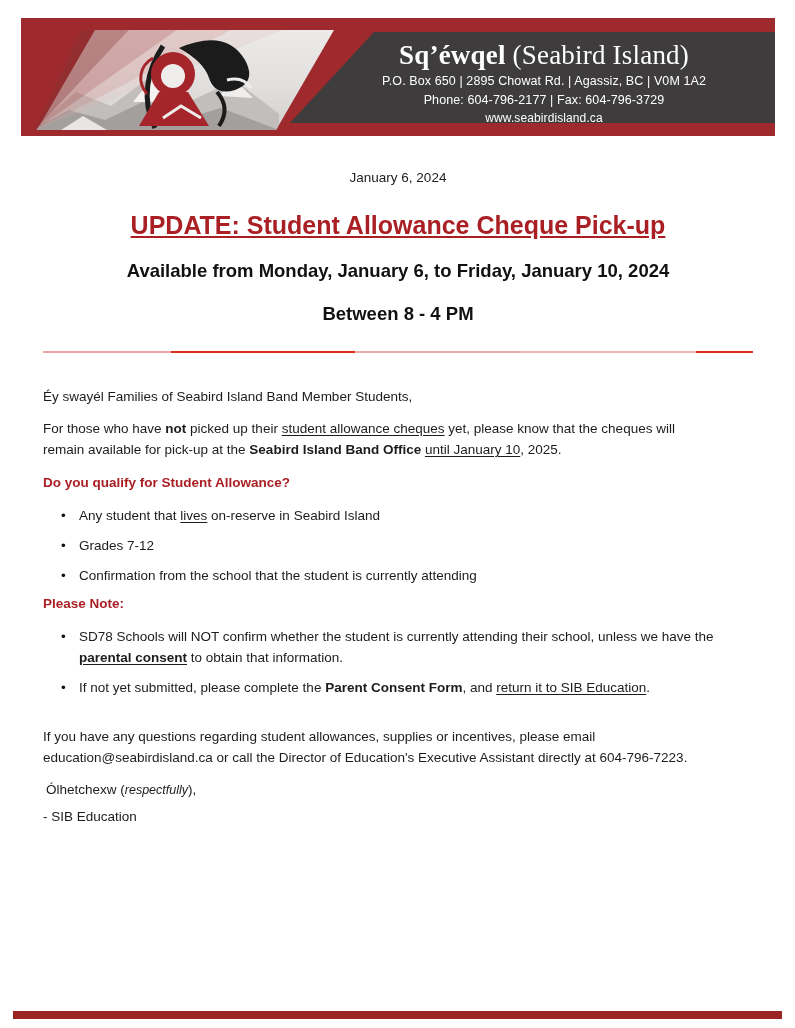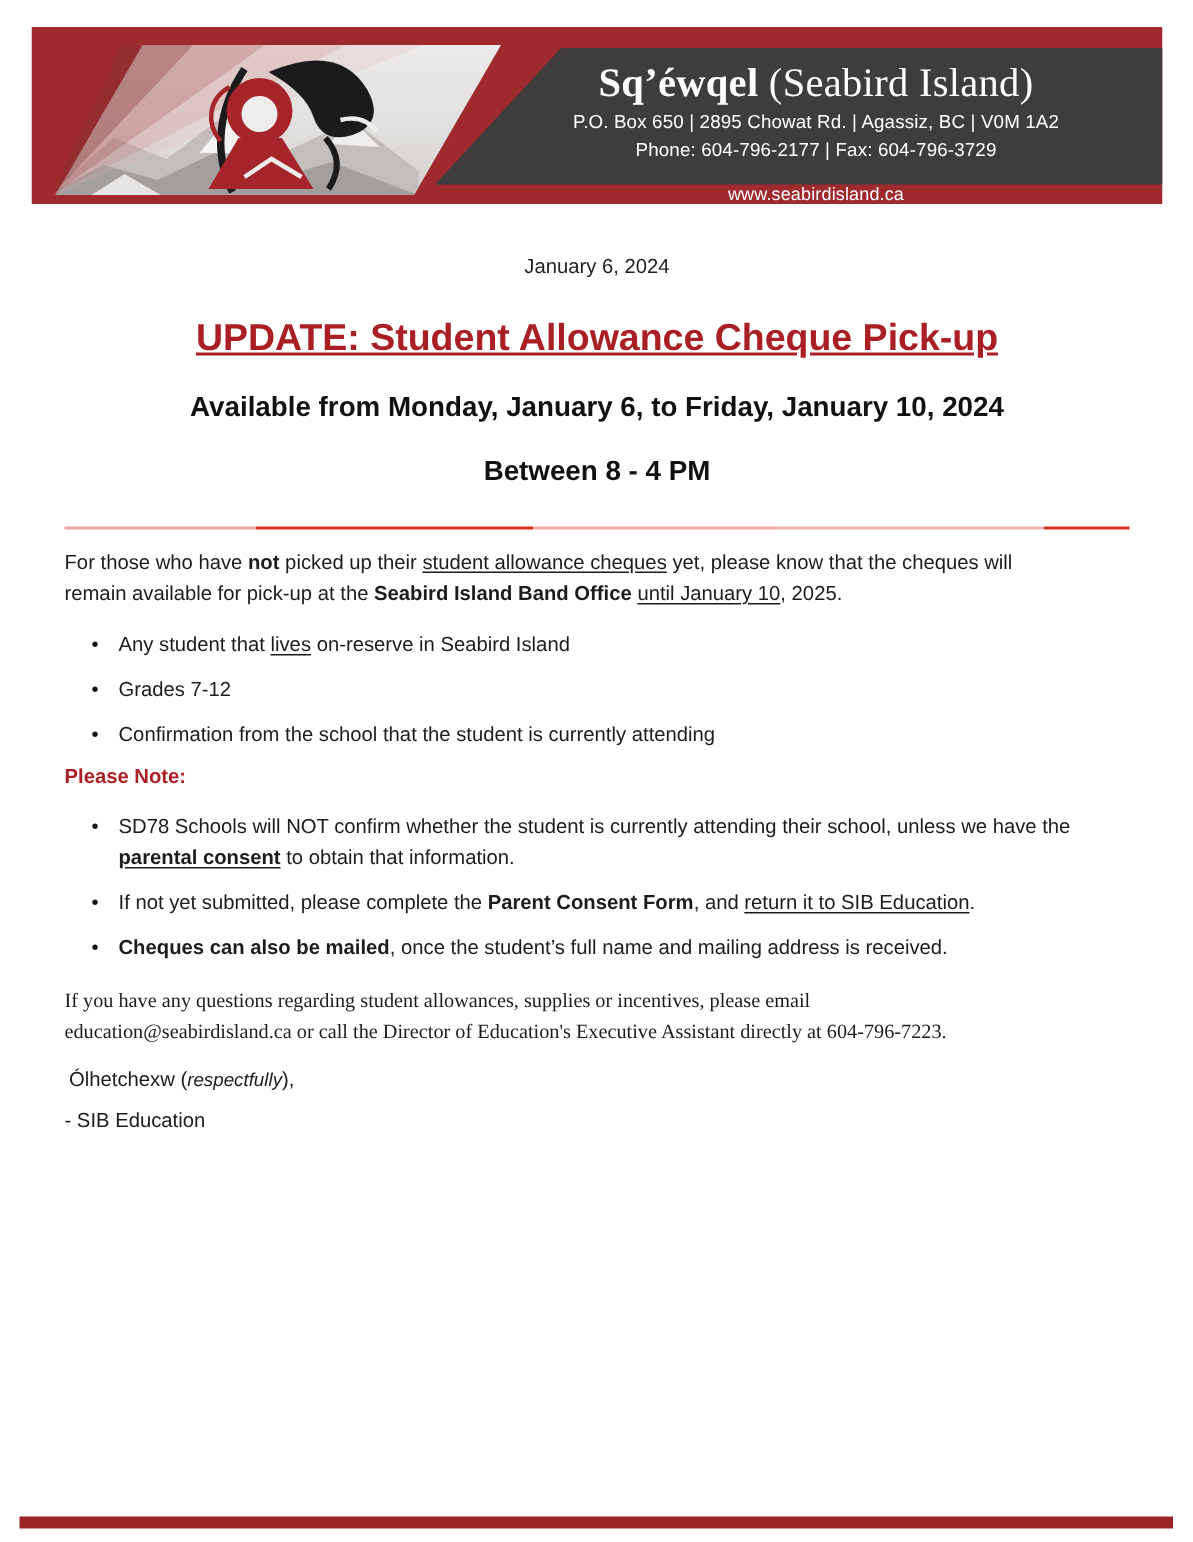--- a/index.html
+++ b/index.html
@@ -14,21 +14,21 @@
   body{font-family:"Liberation Sans",sans-serif;color:var(--ink);}
   .page{position:relative;width:795px;height:1028px;background:#fff;overflow:hidden;}
 
   
   .banner{position:absolute;left:21px;top:18px;width:642px;height:118px;}
   .banner svg{display:block;}
   .banner-text{position:absolute;left:292px;top:24px;width:462px;text-align:center;color:#fff;line-height:1;}
   .org-name{font-family:"Liberation Serif",serif;font-size:27px;letter-spacing:.2px;white-space:nowrap;}
   .org-name .bold{font-weight:bold;}
   .org-line{font-size:12.5px;font-weight:normal;margin-top:6px;letter-spacing:.1px;}
-  .org-line.small{font-size:12px;margin-top:17px;text-align:center;}
+  .org-line.small{font-size:12px;margin-top:6px;text-align:center;}
 
   
   .content{position:absolute;left:0;top:136px;width:795px;padding:0 42px 0 43px;}
   .date-line{margin-top:34px;text-align:center;font-size:13.5px;color:#222;}
   .page-title{margin-top:26px;text-align:center;font-size:25px;font-weight:bold;color:var(--accent-red);text-decoration:underline;}
   .availability{margin-top:20px;text-align:center;font-size:18.5px;font-weight:bold;color:#111;}
   .hours{margin-top:21px;text-align:center;font-size:18.5px;font-weight:bold;color:#111;}
   .rule{margin-top:26px;height:2px;border:none;
         background:linear-gradient(90deg,
           #eca4a4 0%, #eca4a4 18%,
@@ -37,21 +37,21 @@
           #f0b4b4 67%, #f0b4b4 92%,
           #d92f21 92%, #d92f21 100%);}
   p, .seg-p{font-size:13.5px;line-height:21px;white-space:pre-line;}
   .greeting{margin-top:33px;}
   .intro{margin-top:11px;}
   .red-heading{margin-top:14px;font-size:13.5px;font-weight:bold;color:var(--accent-red);line-height:18px;}
   .blist{margin-top:13px;list-style:none;}
   .blist li{position:relative;padding-left:36px;font-size:13.5px;line-height:21px;white-space:pre-line;margin-bottom:9px;}
   .blist li::before{content:"\2022";position:absolute;left:18px;top:0;font-size:13.5px;color:#111;}
   .note-heading{margin-top:9px;}
-  .closing{margin-top:14px;font-family:Liberation Serif, serif;}
+  .closing{margin-top:28px;}
   .signoff{margin-top:11px;padding-left:3px;}
   .signature{margin-top:5px;}
 
   
   .b{font-weight:bold;}
   .u{text-decoration:underline;text-underline-offset:2px;}
   .i{font-style:italic;font-size:12.5px;}
   .red{color:var(--accent-red);}
 
   
@@ -124,38 +124,39 @@
     </div>
   </div>
 
   <div class="content">
     <div class="date-line">January 6, 2024</div>
     <div class="page-title">UPDATE: Student Allowance Cheque Pick-up</div>
     <div class="availability">Available from Monday, January 6, to Friday, January 10, 2024</div>
     <div class="hours">Between 8 - 4 PM</div>
     <hr class="rule">
 
+    <p class="greeting">Éy swayél Families of Seabird Island Band Member Students,</p>
 
     <p class="intro seg-p"><span>For those who have </span><span class="b">not</span><span> picked up their </span><span class="u">student allowance cheques</span><span> yet, please know that the cheques will
 remain available for pick-up at the </span><span class="b">Seabird Island Band Office</span><span> </span><span class="u">until January 10</span><span>, 2025.</span></p>
 
+    <div class="red-heading">Do you qualify for Student Allowance?</div>
 
     <ul class="blist">
       <li><span>Any student that </span><span class="u">lives</span><span> on-reserve in Seabird Island</span></li>
       <li><span>Grades 7-12</span></li>
       <li><span>Confirmation from the school that the student is currently attending</span></li>
     </ul>
 
     <div class="red-heading note-heading"><span class="red b">Please Note</span><span class="b">:</span></div>
 
     <ul class="blist">
       <li><span>SD78 Schools will NOT confirm whether the student is currently attending their school, unless we have the
 </span><span class="b u">parental consent</span><span> to obtain that information.</span></li>
       <li><span>If not yet submitted, please complete the </span><span class="b">Parent Consent Form</span><span>, and </span><span class="u">return it to SIB Education</span><span>.</span></li>
-      <li><span class="b">Cheques can also be mailed</span><span>, once the student’s full name and mailing address is received.</span></li>
     </ul>
 
     <p class="closing">If you have any questions regarding student allowances, supplies or incentives, please email
 education@seabirdisland.ca or call the Director of Education's Executive Assistant directly at 604-796-7223.</p>
 
     <p class="signoff seg-p"><span>Ólhetchexw (</span><span class="i">respectfully</span><span>),</span></p>
     <p class="signature">- SIB Education</p>
   </div>
 
   <div class="footer-bar"></div>

